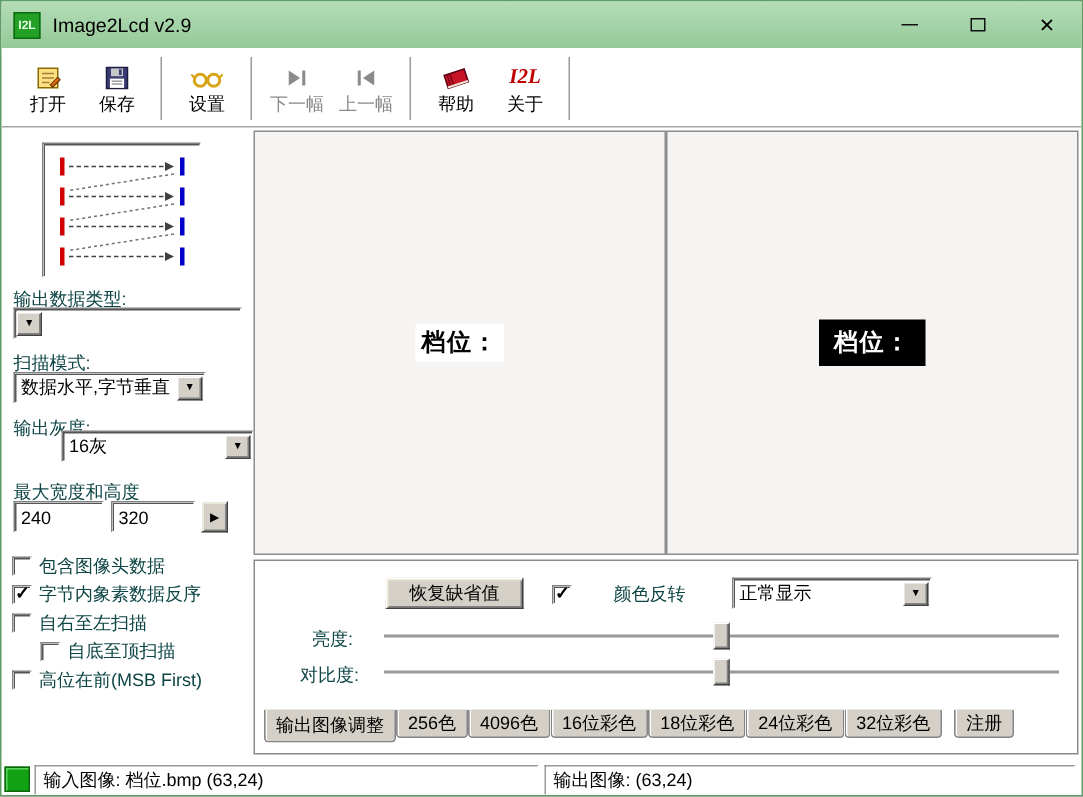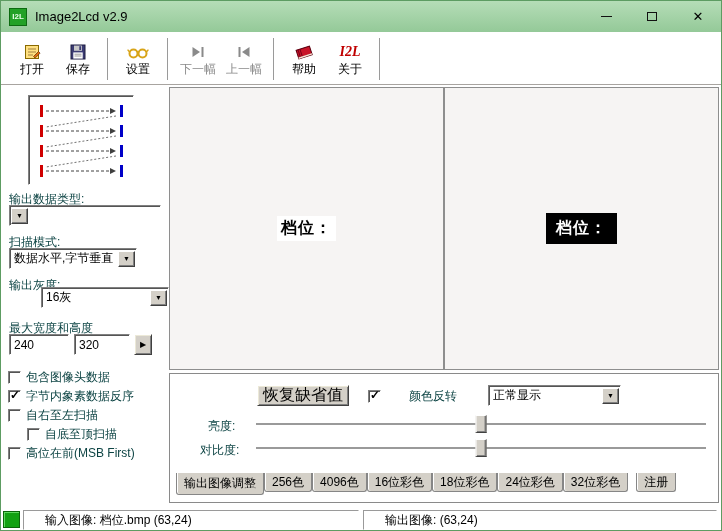--- a/index.html
+++ b/index.html
@@ -36,21 +36,21 @@
     display:flex;align-items:center;}
   .dd-value{flex:1;font-size:12px;padding-left:4px;white-space:nowrap;overflow:hidden;}
   .dd-btn{width:17px;height:16px;margin:0 1px;background:#d4d0c8;border:1px solid;
     border-color:#fff #404040 #404040 #fff;box-shadow:inset -1px -1px 0 #808080;
     display:flex;align-items:center;justify-content:center;font-size:7px;flex:none;}
   .num-input{position:absolute;height:21px;background:#fff;border:1px solid;
     border-color:#808080 #fff #fff #808080;box-shadow:inset 1px 1px 0 #555;
     font-size:12px;padding:4px 4px;font-family:inherit;outline:none;}
   .push-btn{background:#d4d0c8;border:1px solid;border-color:#fff #404040 #404040 #fff;
     box-shadow:inset 1px 1px 0 #ece9d8,inset -1px -1px 0 #808080;
-    font-size:16px;display:flex;align-items:center;justify-content:center;}
+    font-size:12px;display:flex;align-items:center;justify-content:center;}
   .chk-row{position:absolute;display:flex;align-items:center;gap:5px;height:16px;}
   .chk{width:13px;height:13px;background:#fff;border:1px solid;
     border-color:#808080 #fff #fff #808080;box-shadow:inset 1px 1px 0 #555;position:relative;flex:none;}
   .chk.checked::after{content:"✓";position:absolute;left:1px;top:-3px;font-size:12px;font-weight:bold;}
   
   .sidebar{position:absolute;left:3px;top:86px;width:164px;height:417px;}
   .scan-box{position:absolute;left:24px;top:8px;width:106px;height:90px;background:#fff;
     border:1px solid;border-color:#808080 #fff #fff #808080;box-shadow:inset 1px 1px 0 #555;
     display:flex;align-items:center;justify-content:center;}
   
@@ -68,21 +68,21 @@
   .tab-row{position:absolute;left:6px;top:99px;display:flex;align-items:flex-start;}
   .tab{height:19px;background:#d4d0c8;border:1px solid #868686;border-top:none;
     border-radius:0 0 3px 3px;box-shadow:inset 1px 0 0 #fff;font-size:12px;
     display:flex;align-items:center;justify-content:center;padding:0 7px;white-space:nowrap;}
   .tab.active{height:22px;font-weight:normal;z-index:2;}
   .tab-gap{width:8px;}
   
   .statusbar{position:absolute;left:0;top:505px;width:100%;height:26px;border-top:1px solid #fff;}
   .status-cell{position:absolute;top:3px;height:20px;border:1px solid;
     border-color:#9a9a9a #fff #fff #9a9a9a;font-size:12px;display:flex;align-items:center;
-    padding-left:21px;white-space:nowrap;overflow:hidden;}
+    padding-left:5px;white-space:nowrap;overflow:hidden;}
   .status-icon{position:absolute;left:2px;top:4px;width:17px;height:17px;background:#12a112;
     border:1px solid #0a650a;box-shadow:inset 1px 1px 0 #5ed75e;}
 </style>
 </head>
 <body>
 
 <div class="window">
 
   <div class="titlebar">
     <div class="app-icon">I2L</div>

